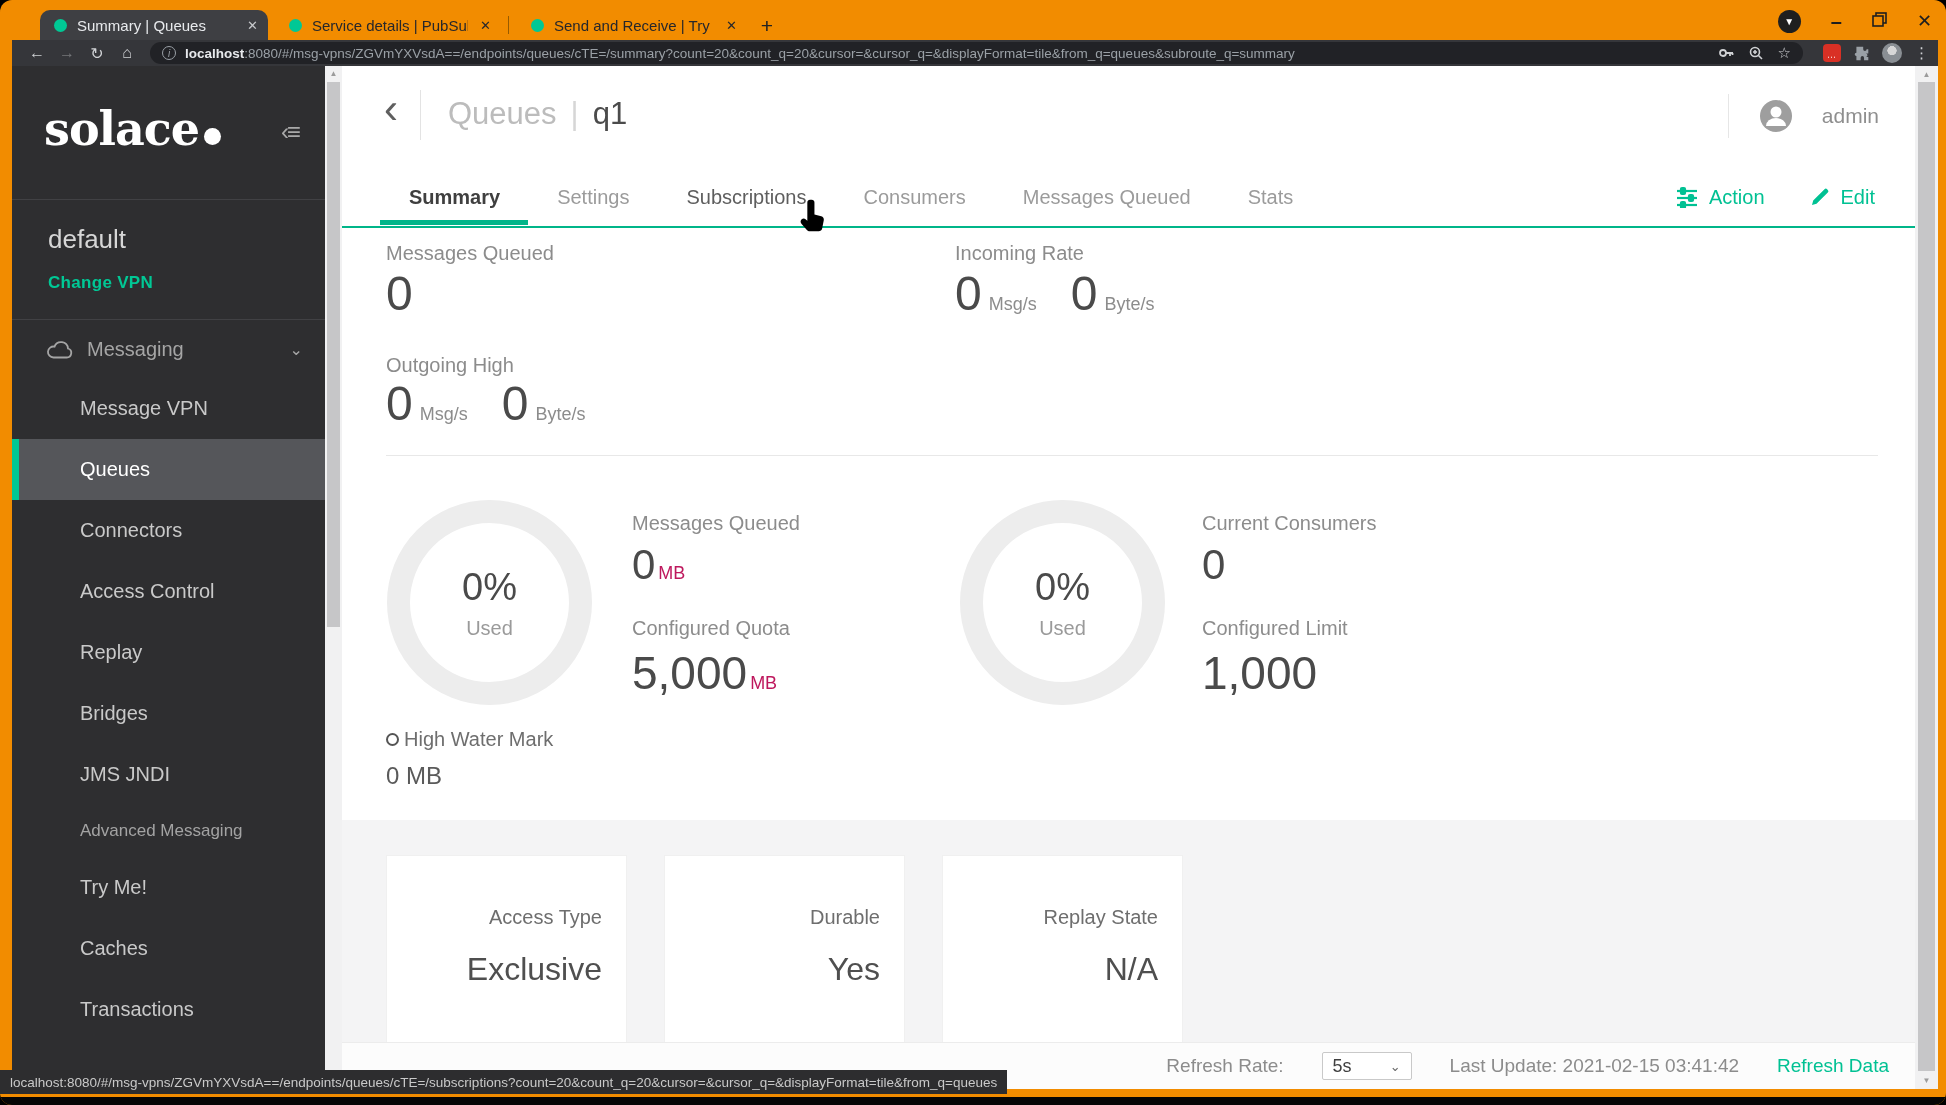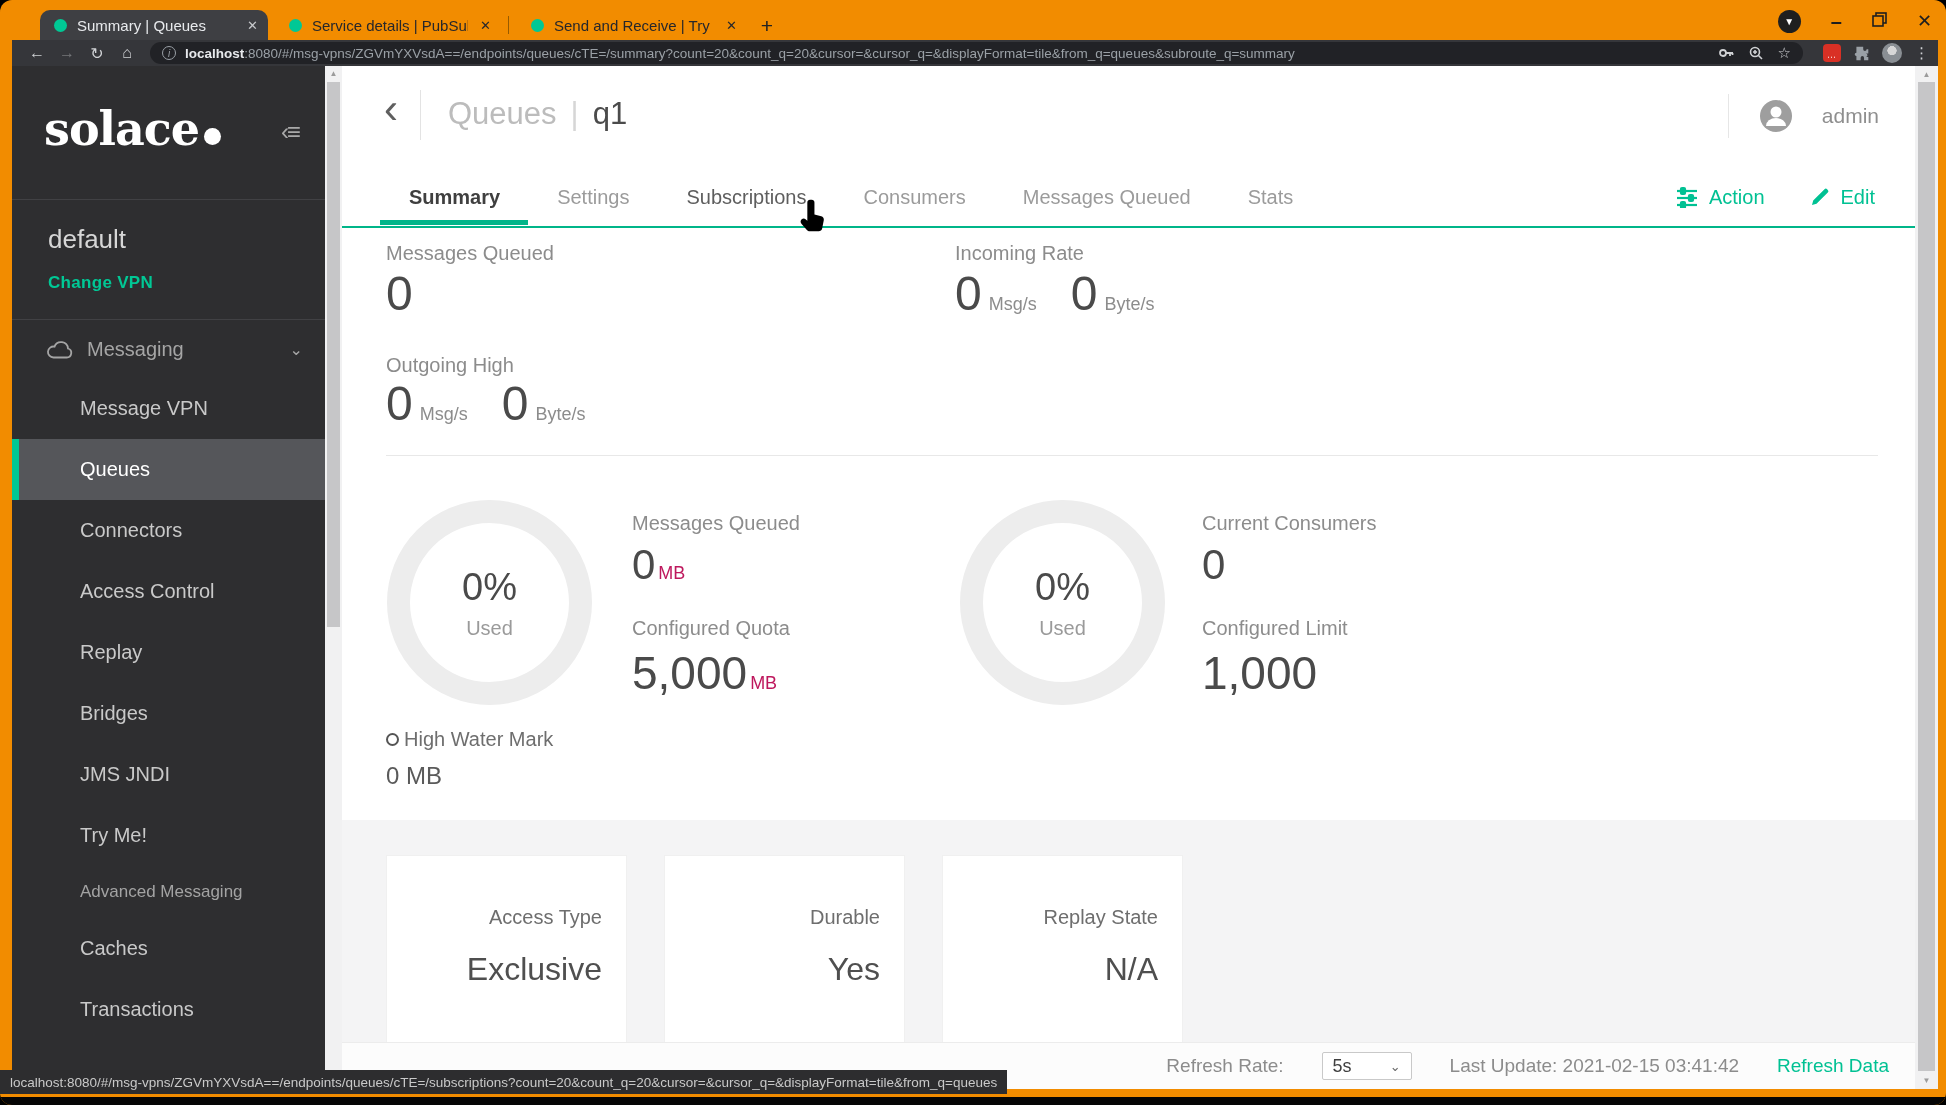--- a/index.html
+++ b/index.html
@@ -217,22 +217,22 @@
           <span class="section-chev">⌄</span>
         </div>
         <nav class="menu">
           <div class="mitem">Message VPN</div>
           <div class="mitem active">Queues</div>
           <div class="mitem">Connectors</div>
           <div class="mitem">Access Control</div>
           <div class="mitem">Replay</div>
           <div class="mitem">Bridges</div>
           <div class="mitem">JMS JNDI</div>
+          <div class="mitem sub">Advanced Messaging</div>
           <div class="mitem">Try Me!</div>
-          <div class="mitem sub">Advanced Messaging</div>
           <div class="mitem">Caches</div>
           <div class="mitem">Transactions</div>
         </nav>
       </aside>
 
       <div class="vscroll scroll-left">
         <span class="arr" style="top:3px;">▲</span>
         <div class="thumb"></div>
         <span class="arr" style="bottom:3px;">▼</span>
       </div>

